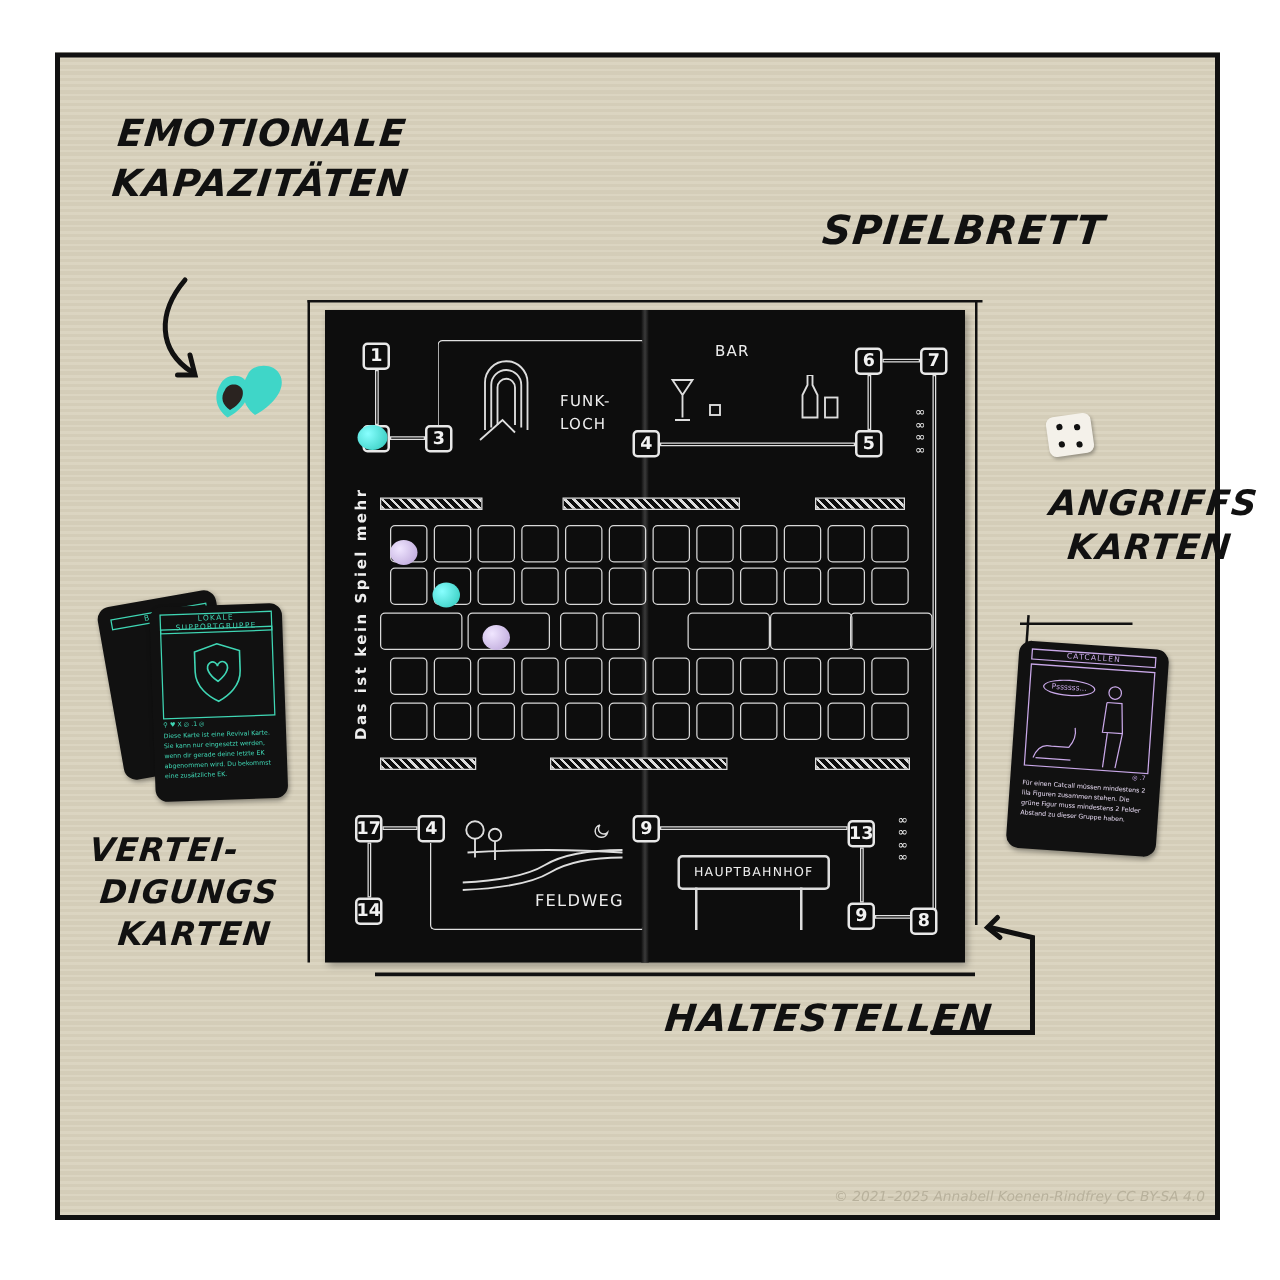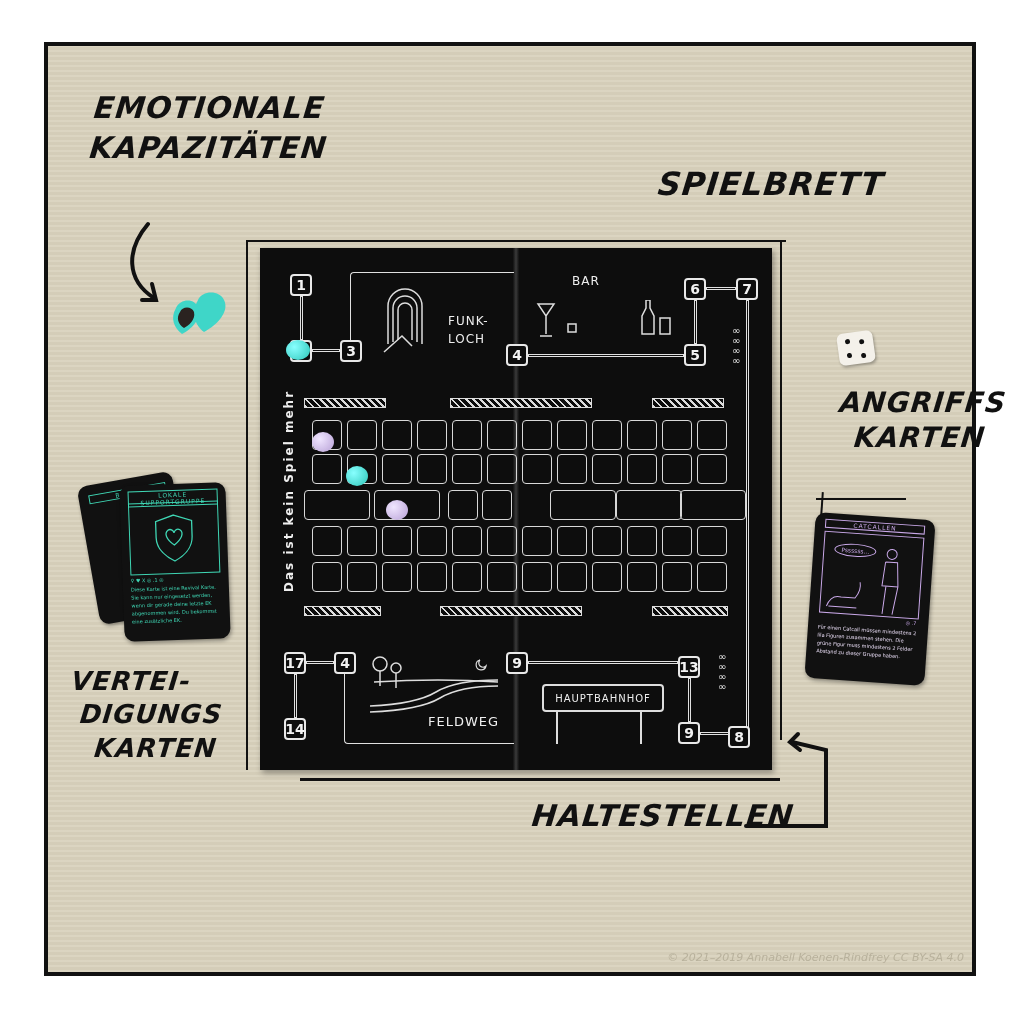--- a/index.html
+++ b/index.html
@@ -238,13 +238,13 @@
     <svg width="98" height="80">
       <circle cx="68" cy="18" r="5" stroke="#c9a8e8" stroke-width="1" fill="none"></circle>
       <path d="M62 26 H74 L76 50 L72 78 M64 50 L62 78 M62 26 L60 50 H76" stroke="#c9a8e8" stroke-width="1" fill="none"></path>
       <path d="M6 74 Q10 62 20 64 L34 64 Q40 56 38 48 M8 74 H36" stroke="#c9a8e8" stroke-width="1" fill="none"></path>
     </svg>
   </div>
   <div class="ctext" style="left:10px;top:100px;width:98px;color:#c9a8e8;text-align:right;">◎ .7</div>
   <div class="ctext" style="left:10px;top:110px;width:100px;color:#e8dcf4;">Für einen Catcall müssen mindestens 2 lila Figuren zusammen stehen. Die grüne Figur muss mindestens 2 Felder Abstand zu dieser Gruppe haben.</div>
 </div>
 
-<div class="credit">© 2021–2019 Annabell Koenen-Rindfrey  CC BY-SA 4.0</div>
+<div class="credit">© 2021–2025 Annabell Koenen-Rindfrey  CC BY-SA 4.0</div>
 
 </body></html>

